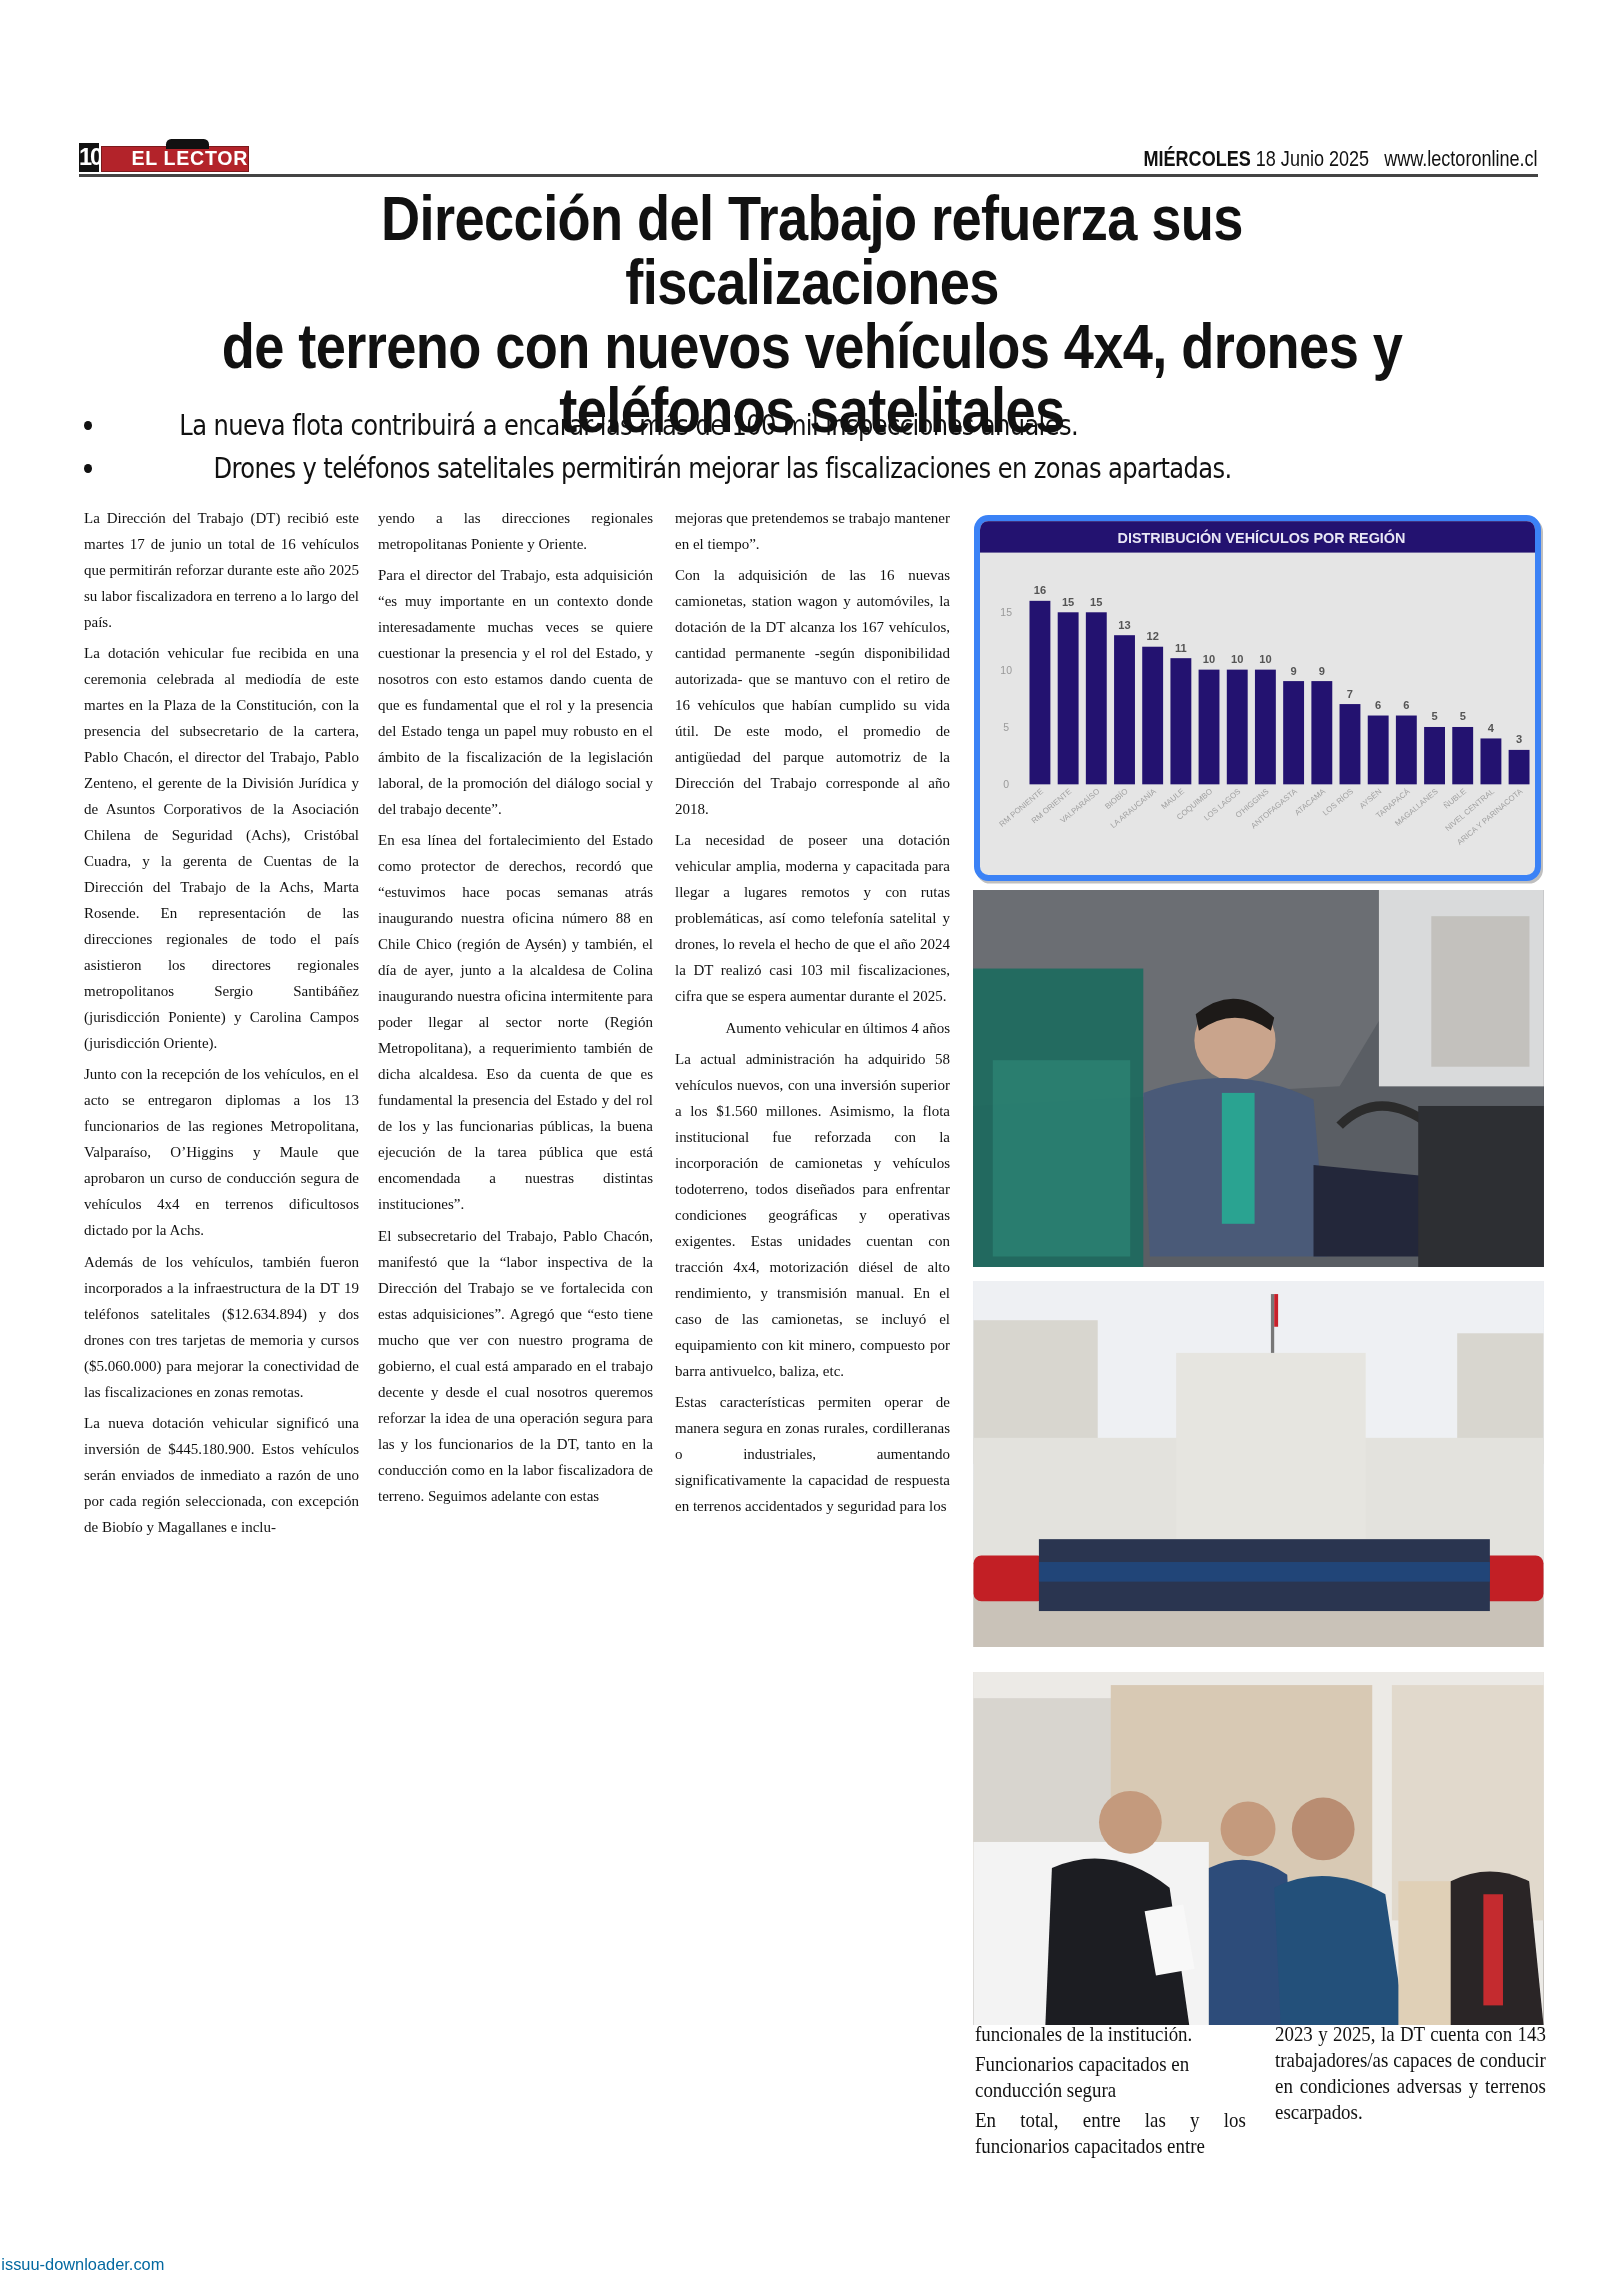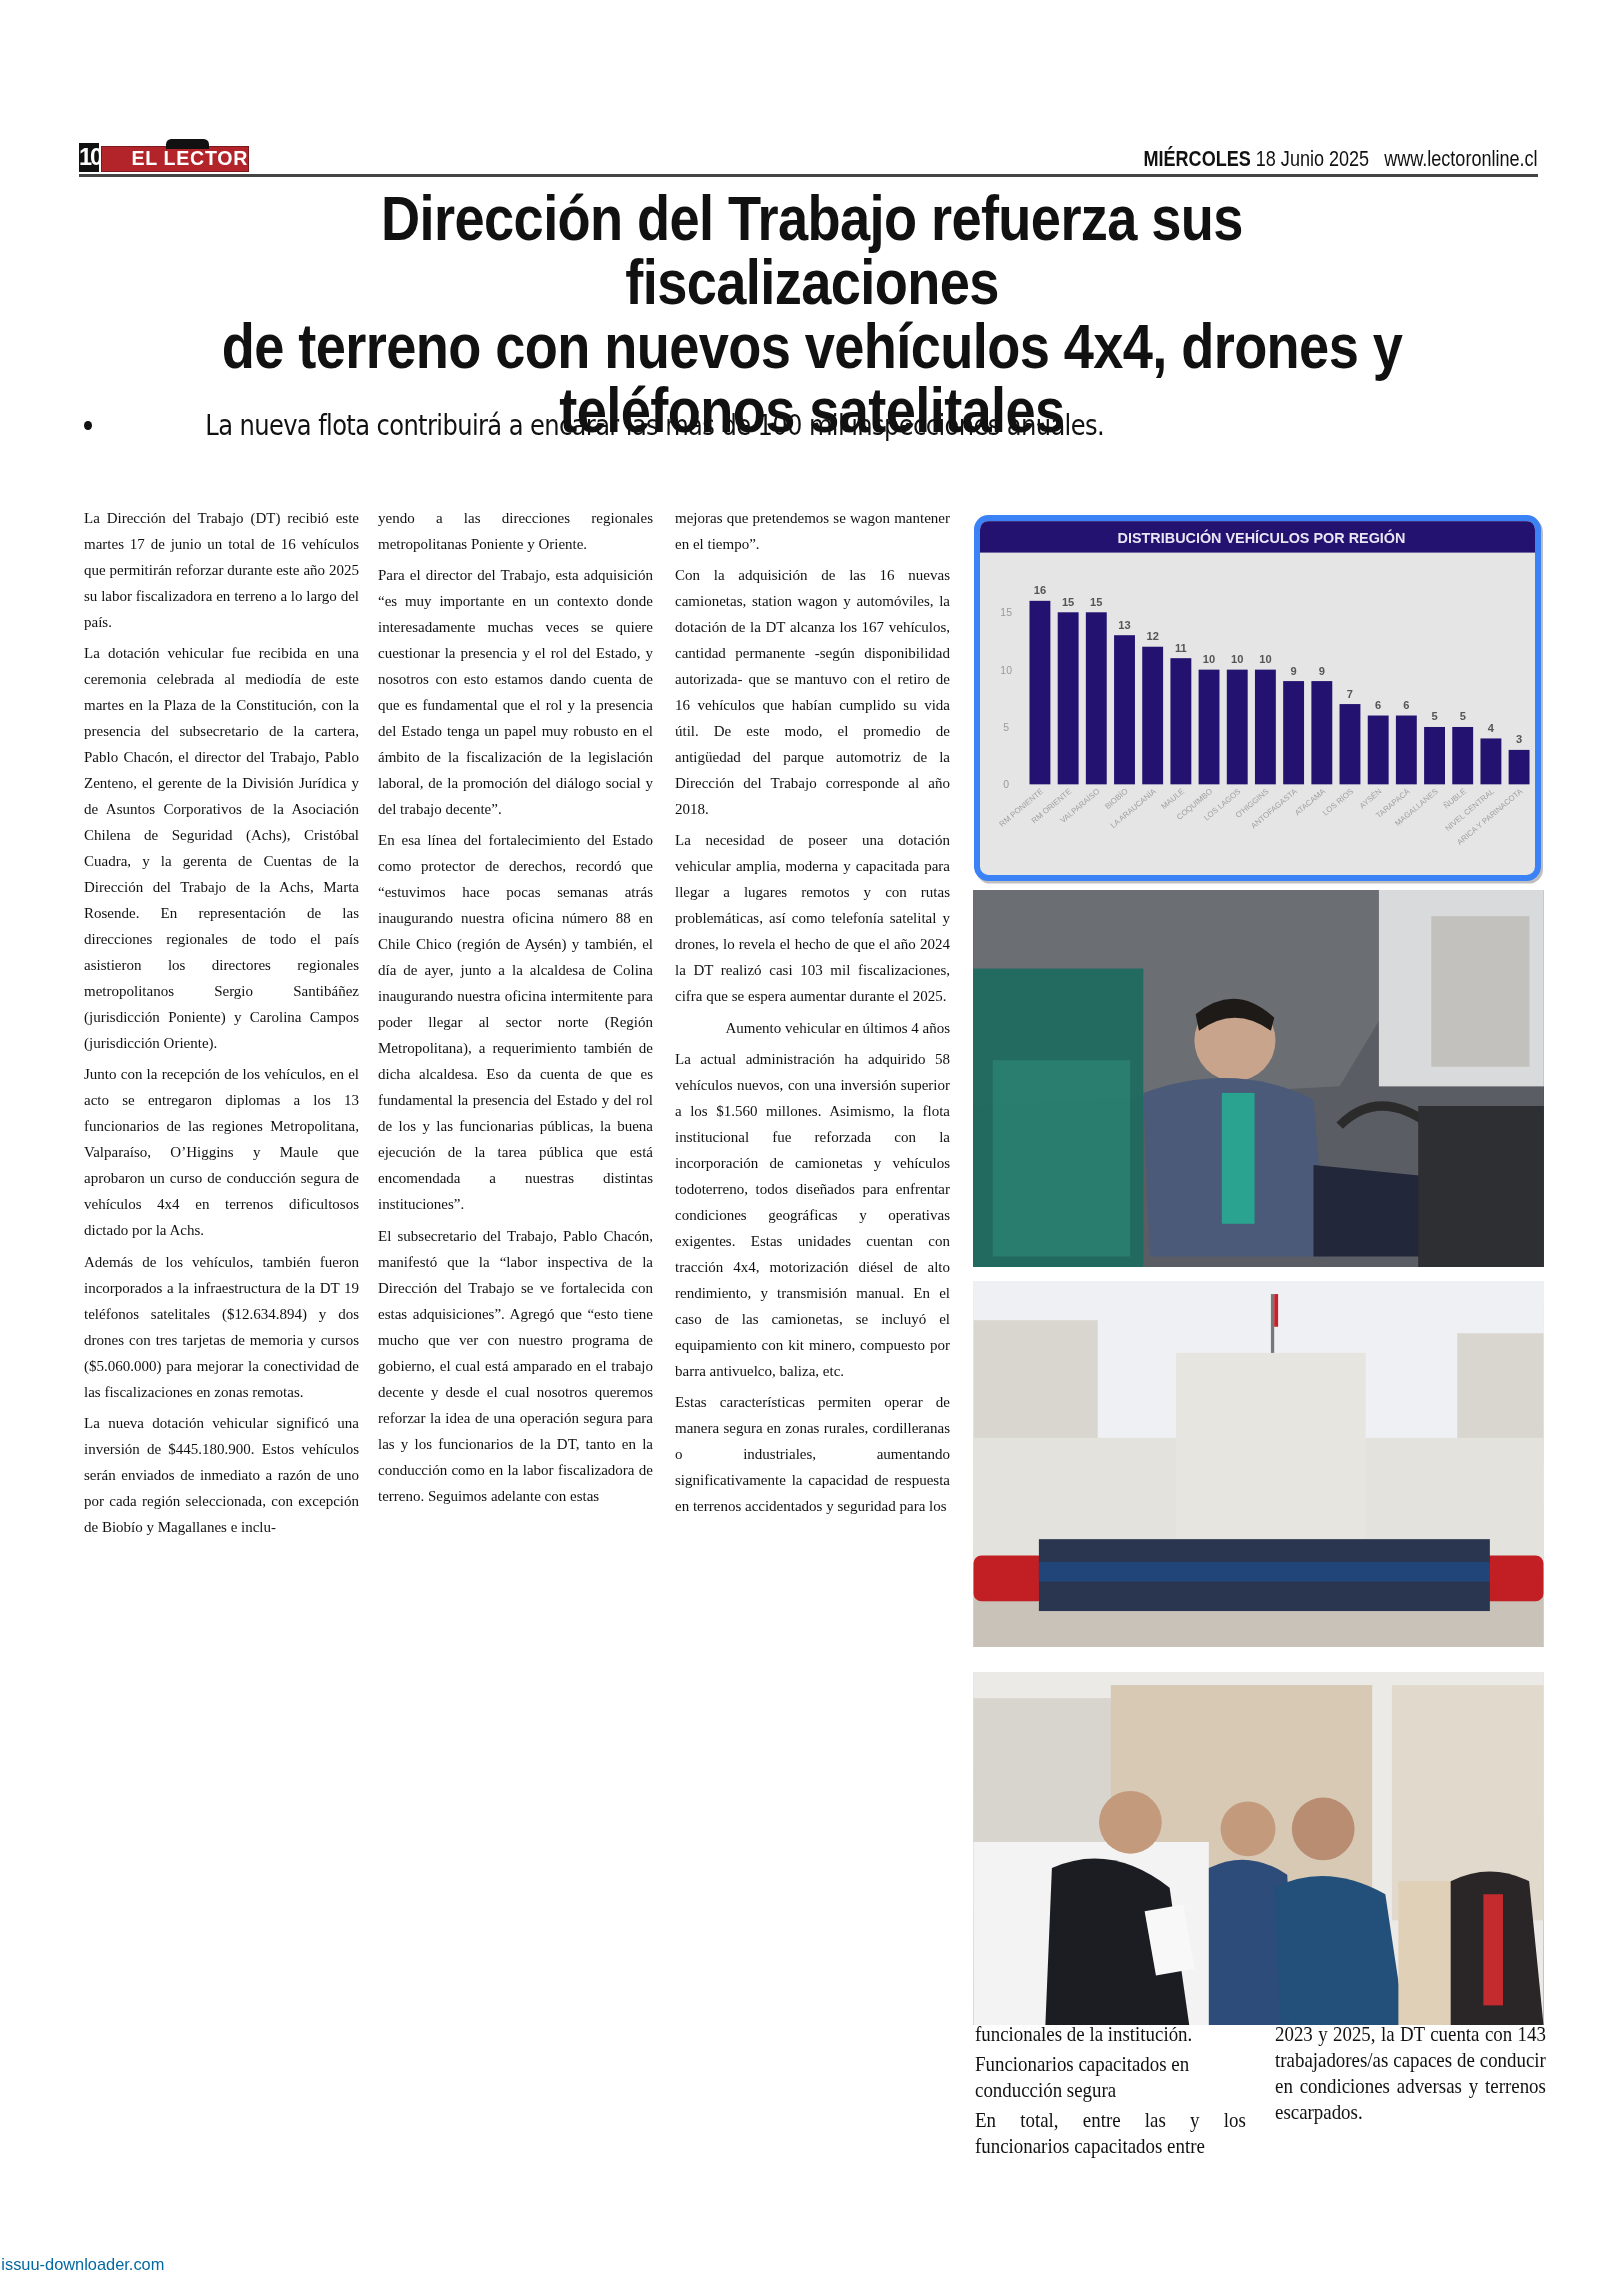--- a/index.html
+++ b/index.html
@@ -75,37 +75,41 @@
   <div>Dirección del Trabajo refuerza sus fiscalizaciones</div>
   <div>de terreno con nuevos vehículos 4x4, drones y</div>
   <div>teléfonos satelitales</div>
 </h1>
 
 <div class="bullets">
   <div class="bullet">
     <span class="bullet-dot"></span>
     <span class="bullet-text">La nueva flota contribuirá a encarar las más de 100 mil inspecciones anuales.</span>
   </div>
+  <div class="bullet">
+    <span class="bullet-dot"></span>
+    <span class="bullet-text">Drones y teléfonos satelitales permitirán mejorar las fiscalizaciones en zonas apartadas.</span>
+  </div>
 </div>
 
 <div class="col col1">
   <p>La Dirección del Trabajo (DT) recibió este martes 17 de junio un total de 16 vehículos que permitirán reforzar durante este año 2025 su labor fiscalizadora en terreno a lo largo del país.</p>
   <p>La dotación vehicular fue recibida en una ceremonia celebrada al mediodía de este martes en la Plaza de la Constitución, con la presencia del subsecretario de la cartera, Pablo Chacón, el director del Trabajo, Pablo Zenteno, el gerente de la División Jurídica y de Asuntos Corporativos de la Asociación Chilena de Seguridad (Achs), Cristóbal Cuadra, y la gerenta de Cuentas de la Dirección del Trabajo de la Achs, Marta Rosende. En representación de las direcciones regionales de todo el país asistieron los directores regionales metropolitanos Sergio Santibáñez (jurisdicción Poniente) y Carolina Campos (jurisdicción Oriente).</p>
   <p>Junto con la recepción de los vehículos, en el acto se entregaron diplomas a los 13 funcionarios de las regiones Metropolitana, Valparaíso, O’Higgins y Maule que aprobaron un curso de conducción segura de vehículos 4x4 en terrenos dificultosos dictado por la Achs.</p>
   <p>Además de los vehículos, también fueron incorporados a la infraestructura de la DT 19 teléfonos satelitales ($12.634.894) y dos drones con tres tarjetas de memoria y cursos ($5.060.000) para mejorar la conectividad de las fiscalizaciones en zonas remotas.</p>
   <p>La nueva dotación vehicular significó una inversión de $445.180.900. Estos vehículos serán enviados de inmediato a razón de uno por cada región seleccionada, con excepción de Biobío y Magallanes e inclu-</p>
 </div>
 <div class="col col2">
   <p>yendo a las direcciones regionales metropolitanas Poniente y Oriente.</p>
   <p>Para el director del Trabajo, esta adquisición “es muy importante en un contexto donde interesadamente muchas veces se quiere cuestionar la presencia y el rol del Estado, y nosotros con esto estamos dando cuenta de que es fundamental que el rol y la presencia del Estado tenga un papel muy robusto en el ámbito de la fiscalización de la legislación laboral, de la promoción del diálogo social y del trabajo decente”.</p>
   <p>En esa línea del fortalecimiento del Estado como protector de derechos, recordó que “estuvimos hace pocas semanas atrás inaugurando nuestra oficina número 88 en Chile Chico (región de Aysén) y también, el día de ayer, junto a la alcaldesa de Colina inaugurando nuestra oficina intermitente para poder llegar al sector norte (Región Metropolitana), a requerimiento también de dicha alcaldesa. Eso da cuenta de que es fundamental la presencia del Estado y del rol de los y las funcionarias públicas, la buena ejecución de la tarea pública que está encomendada a nuestras distintas instituciones”.</p>
   <p>El subsecretario del Trabajo, Pablo Chacón, manifestó que la “labor inspectiva de la Dirección del Trabajo se ve fortalecida con estas adquisiciones”. Agregó que “esto tiene mucho que ver con nuestro programa de gobierno, el cual está amparado en el trabajo decente y desde el cual nosotros queremos reforzar la idea de una operación segura para las y los funcionarios de la DT, tanto en la conducción como en la labor fiscalizadora de terreno. Seguimos adelante con estas</p>
 </div>
 <div class="col col3">
-  <p>mejoras que pretendemos se wagon mantener en el tiempo”.</p>
+  <p>mejoras que pretendemos se trabajo mantener en el tiempo”.</p>
   <p>Con la adquisición de las 16 nuevas camionetas, station wagon y automóviles, la dotación de la DT alcanza los 167 vehículos, cantidad permanente -según disponibilidad autorizada- que se mantuvo con el retiro de 16 vehículos que habían cumplido su vida útil. De este modo, el promedio de antigüedad del parque automotriz de la Dirección del Trabajo corresponde al año 2018.</p>
   <p>La necesidad de poseer una dotación vehicular amplia, moderna y capacitada para llegar a lugares remotos y con rutas problemáticas, así como telefonía satelital y drones, lo revela el hecho de que el año 2024 la DT realizó casi 103 mil fiscalizaciones, cifra que se espera aumentar durante el 2025.</p>
   <p style="text-align:right;">Aumento vehicular en últimos 4 años</p>
   <p>La actual administración ha adquirido 58 vehículos nuevos, con una inversión superior a los $1.560 millones. Asimismo, la flota institucional fue reforzada con la incorporación de camionetas y vehículos todoterreno, todos diseñados para enfrentar condiciones geográficas y operativas exigentes. Estas unidades cuentan con tracción 4x4, motorización diésel de alto rendimiento, y transmisión manual. En el caso de las camionetas, se incluyó el equipamiento con kit minero, compuesto por barra antivuelco, baliza, etc.</p>
   <p>Estas características permiten operar de manera segura en zonas rurales, cordilleranas o industriales, aumentando significativamente la capacidad de respuesta en terrenos accidentados y seguridad para los</p>
 </div>
 
 <div class="chart-frame">
   <svg class="chart-svg" id="chart" width="563" height="363" xmlns="http://www.w3.org/2000/svg" viewBox="0 0 860 554">
     <rect x="0" y="0" width="860" height="48" fill="#231270"></rect>

